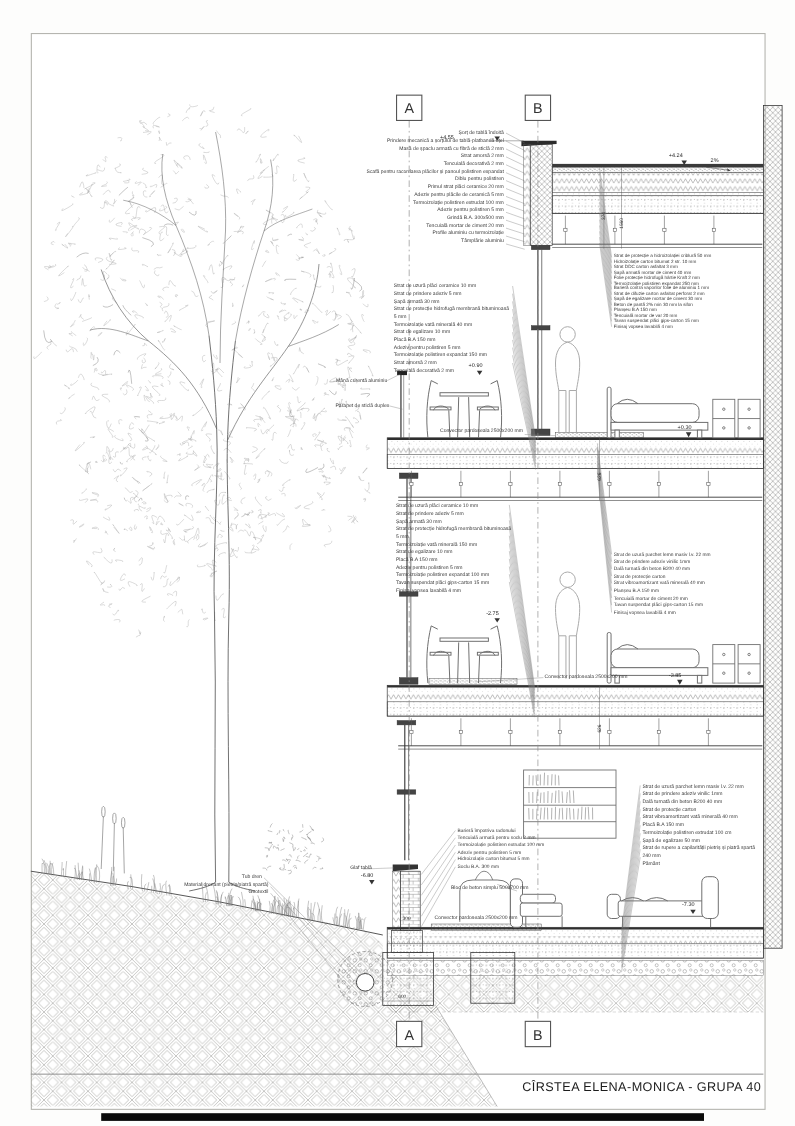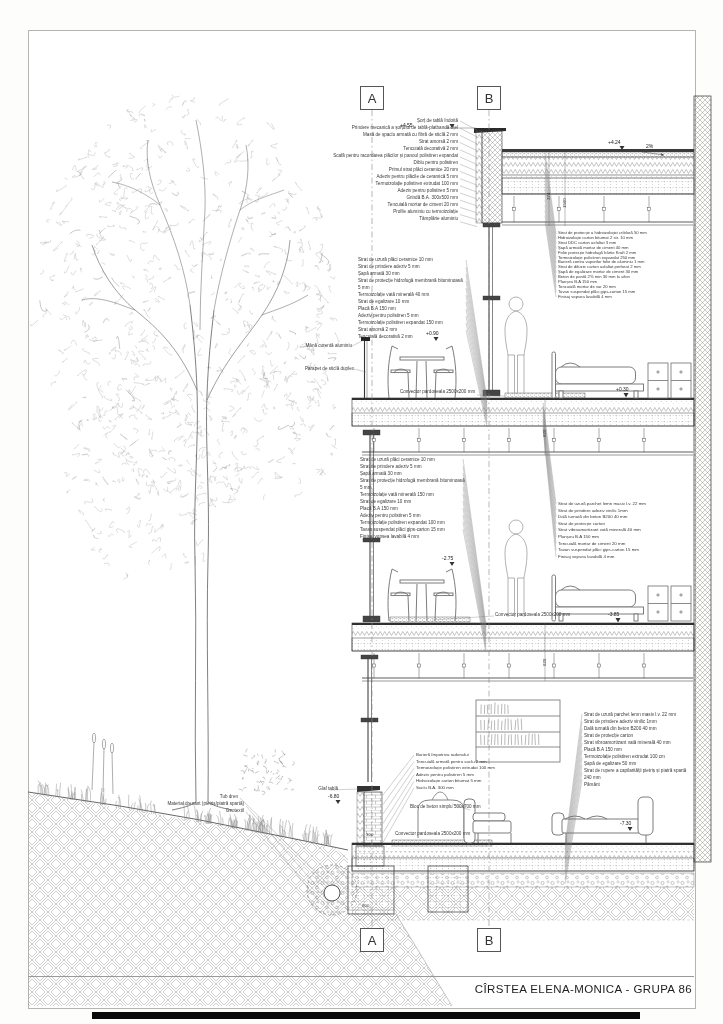--- a/index.html
+++ b/index.html
@@ -1539,15 +1539,15 @@
   <div class="lvl" style="left:620px;top:820px;">-7.30</div>
 
   <div class="dim rot" style="left:546px;top:200px;">374</div>
   <div class="dim rot" style="left:562px;top:208px;">1560</div>
   <div class="dim rot" style="left:542px;top:437px;">626</div>
   <div class="dim rot" style="left:542px;top:666px;">626</div>
   <div class="dim" style="left:366px;top:832px;">300</div>
   <div class="dim" style="left:362px;top:903px;">600</div>
 
   <div id="titlerule"></div>
-  <div id="title">CÎRSTEA ELENA-MONICA - GRUPA 86</div>
+  <div id="title">CÎRSTEA ELENA-MONICA - GRUPA 40</div>
   <div id="titlebar"></div>
 </div>
 
 </body></html>

